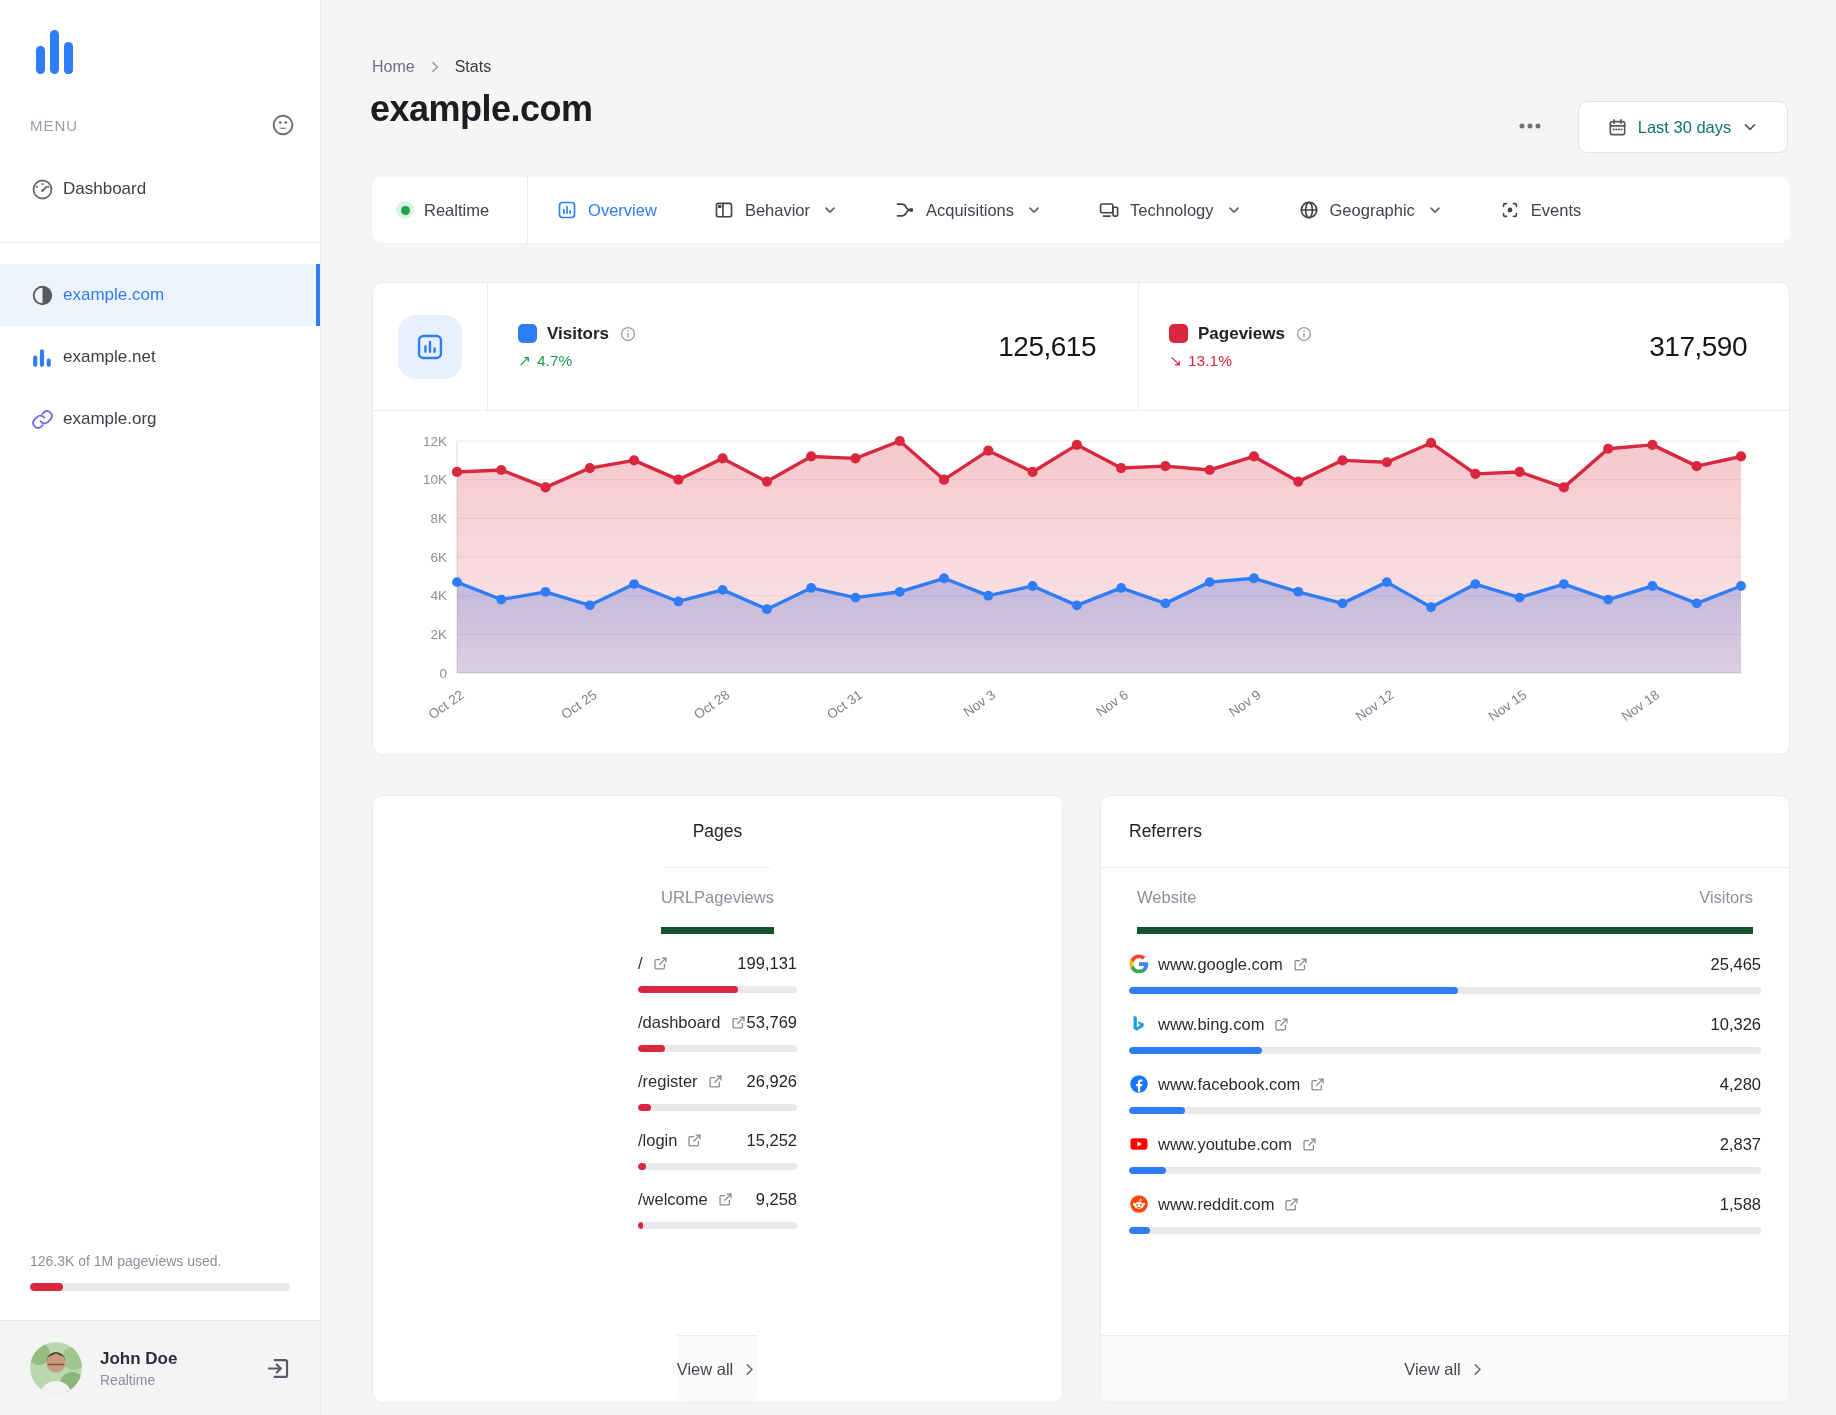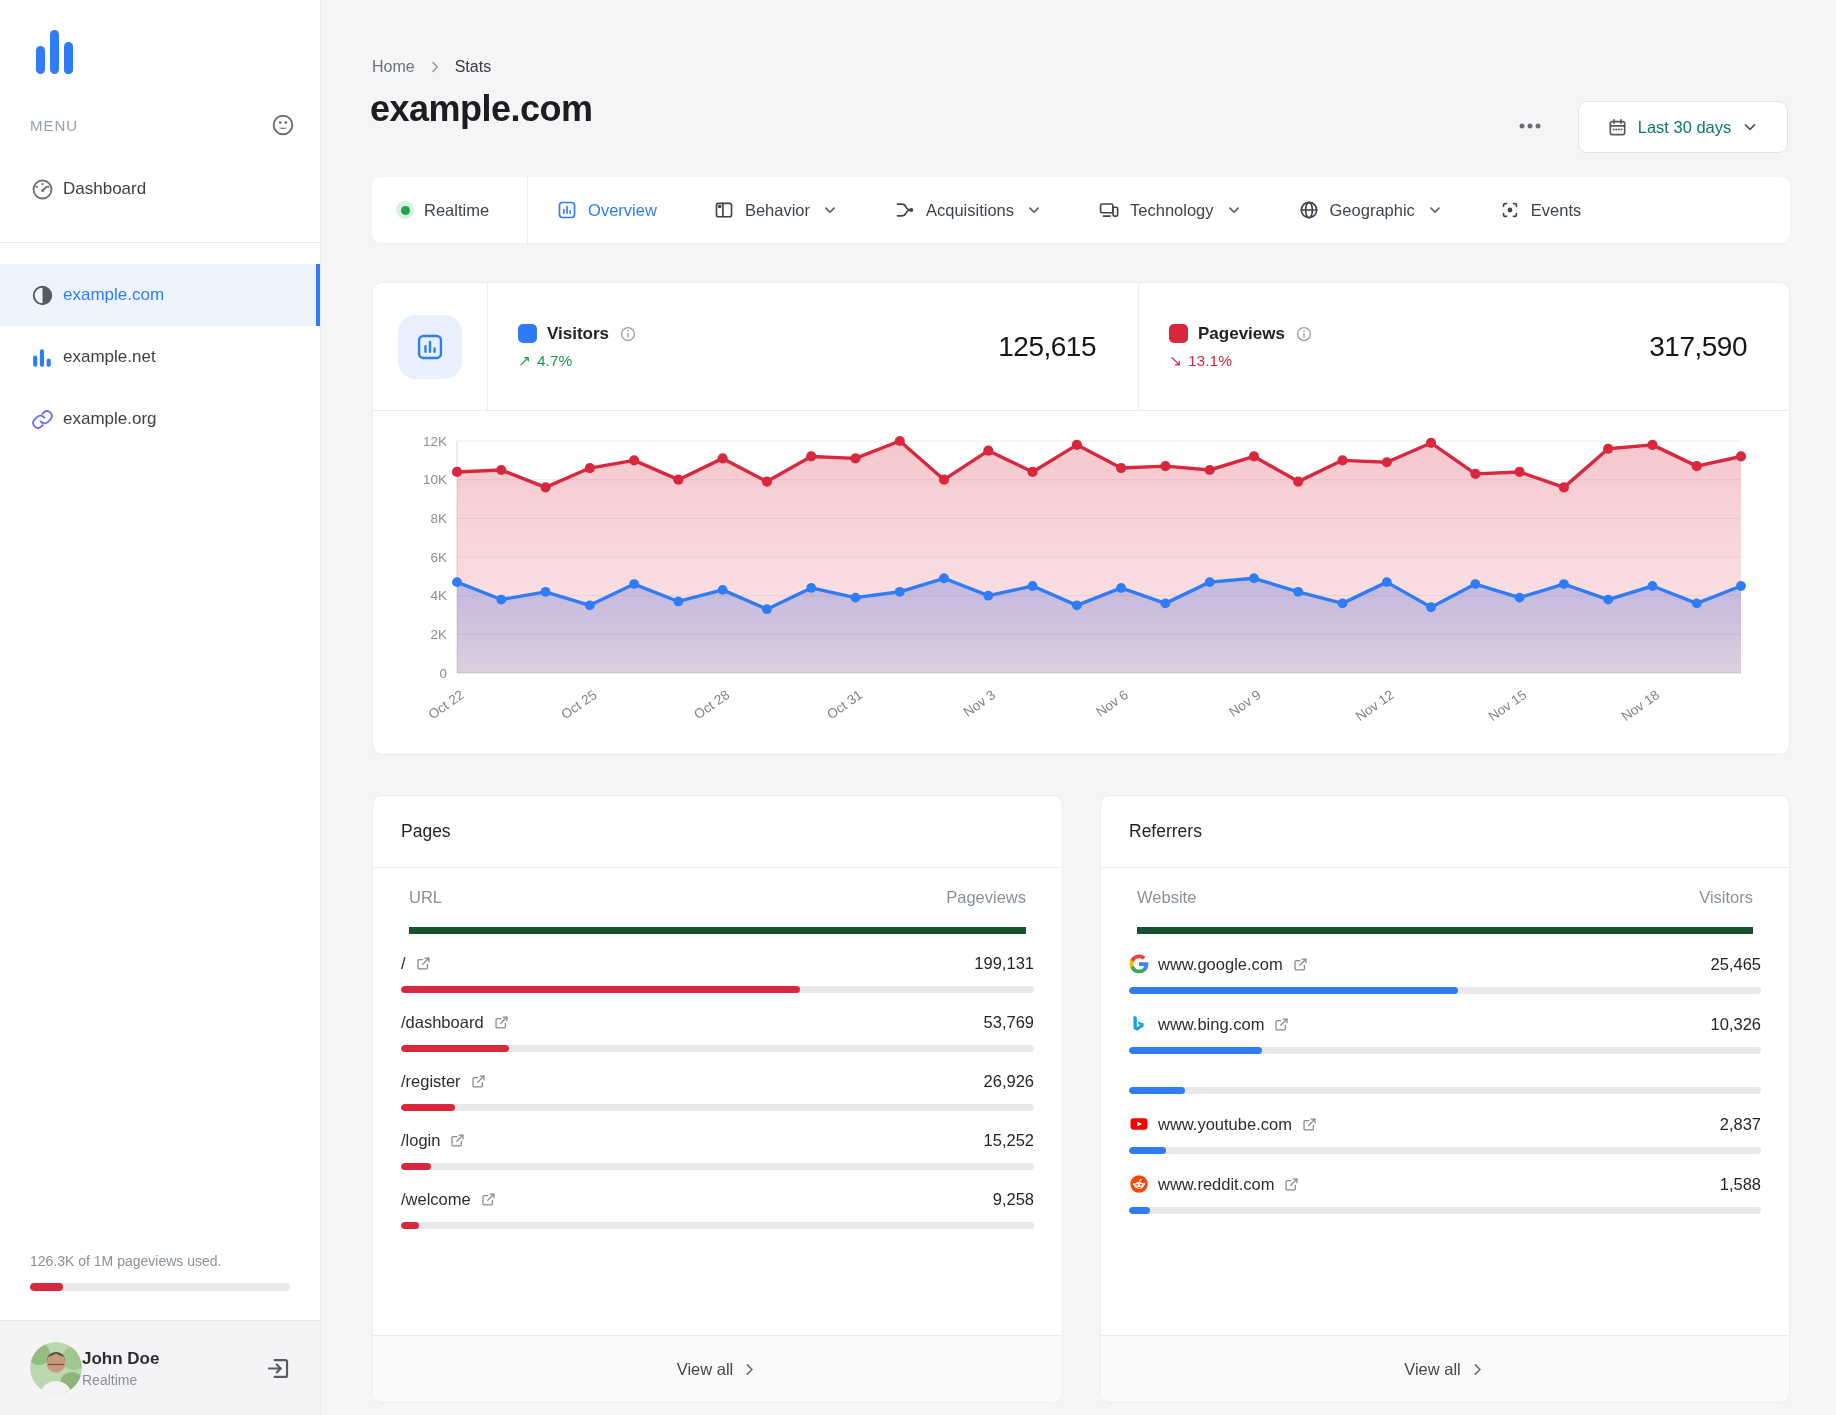--- a/index.html
+++ b/index.html
@@ -16,21 +16,21 @@
   .s-item { display:flex; align-items:center; gap:8px; height:58px; padding-left:30px; font-size:17px; color:#3c3f45; cursor:pointer; }
   .s-item .s-ic { width:25px; height:25px; flex:0 0 25px; display:flex; }
   .s-divider { position:absolute; left:0; right:0; top:242px; height:1px; background:#ececef; }
   .s-sites { position:absolute; left:0; right:0; top:264px; }
   .s-sites .s-item { height:62px; }
   .s-item.active { background:#eef4fe; border-right:4px solid #2e7df6; color:#2e7df6; }
   .s-usage { position:absolute; left:30px; right:30px; top:1253px; }
   .s-usage-text { font-size:14px; color:#8b9097; }
   .s-track { margin-top:14px; height:8px; border-radius:4px; background:#e9e9ec; overflow:hidden; }
   .s-fill { height:100%; border-radius:4px; background:#d9283e; }
-  .s-footer { position:absolute; left:0; right:0; bottom:0; height:95px; background:#f4f4f6; border-top:1px solid #e7e7ea; display:flex; align-items:center; padding:0 28px 0 30px; cursor:pointer; }
+  .s-footer { position:absolute; left:0; right:0; bottom:0; height:95px; background:#f4f4f6; border-top:1px solid #e7e7ea; display:flex; align-items:center; padding:0 28px 0 30px; gap:18px; cursor:pointer; }
   .avatar { width:52px; height:52px; border-radius:50%; overflow:hidden; flex:0 0 52px; }
   .s-acct { flex:1; }
   .s-acct-name { font-size:17px; color:#2b2e33; font-weight:600; }
   .s-acct-role { font-size:14px; color:#8b9097; margin-top:3px; }
   .s-logout { width:27px; height:27px; color:#565b62; cursor:pointer; }
 
   
   .breadcrumb { position:absolute; left:372px; top:58px; display:flex; align-items:center; gap:12px; font-size:16px; }
   .bc-home { color:#6c717a; cursor:pointer; }
   .bc-sep { width:16px; height:16px; color:#9ba0a8; }
@@ -68,21 +68,21 @@
   .stat-label { font-size:17px; font-weight:700; color:#202225; }
   .info-ic { width:18px; height:18px; color:#9aa0a8; cursor:pointer; }
   .delta { margin-top:8px; font-size:15.5px; display:flex; align-items:center; gap:6px; }
   .delta.up { color:#1a9e4b; }
   .delta.down { color:#d9283e; }
   .stat-value { font-size:28px; font-weight:400; color:#141619; letter-spacing:-.5px; }
   .chart-wrap { padding:14px 22px 0 26px; }
 
   
   .table-card { position:absolute; top:795px; height:608px; display:flex; flex-direction:column; }
-  .table-card.pages { left:372px; width:691px; }
+  .table-card.pages { left:372px; width:691px;align-items:center; }
   .table-card.referrers { left:1100px; width:690px; }
   .tc-title { height:72px; display:flex; align-items:center; padding:0 28px; font-size:17.5px; color:#212428; border-bottom:1px solid #ececef; }
   .tc-cols { height:66px; display:flex; align-items:center; justify-content:space-between; margin:0 36px; border-bottom:7px solid #14532d; font-size:16.5px; color:#8b9097; }
   .tc-rows { flex:1; padding:6px 28px 0 28px; }
   .t-row { padding:14px 0 6px 0; }
   .t-line { display:flex; align-items:center; justify-content:space-between; }
   .t-link { display:flex; align-items:center; gap:9px; font-size:16.5px; color:#2a2d31; cursor:pointer; }
   .t-link .fav { width:20px; height:20px; display:flex; }
   .t-link .ext { width:17px; height:17px; color:#85898f; }
   .t-val { font-size:16.5px; color:#232629; }
@@ -640,20 +640,39 @@
                 </svg>
               </span>
             </span>
             <span class="t-val">10,326</span>
           </div>
           <div class="t-track">
             <div class="t-fill blue" style="width:21%"></div>
           </div>
         </div>
         <div class="t-row">
+          <div class="t-line">
+            <span class="t-link">
+              <span class="fav">
+                <svg viewBox="0 0 24 24">
+                  <circle cx="12" cy="12" r="10.5" fill="#1877f2"></circle>
+                  <path fill="#fff" d="M13.4 21.3v-6.6h2.2l.34-2.6H13.4V10.4c0-.75.21-1.26 1.29-1.26h1.37V6.8c-.24-.03-1.05-.1-2-.1-1.98 0-3.33 1.2-3.33 3.42v1.92H8.6v2.6h2.13v6.6h2.67z"></path>
+                </svg>
+              </span>
+              <span>www.facebook.com</span>
+              <span class="ext">
+                <svg viewBox="0 0 24 24" fill="none" stroke="currentColor" stroke-width="1.8" stroke-linecap="round" stroke-linejoin="round">
+                  <path d="M17.5 13.2V18a1.7 1.7 0 0 1-1.7 1.7H6A1.7 1.7 0 0 1 4.3 18V8.2A1.7 1.7 0 0 1 6 6.5h4.8"></path>
+                  <path d="M14.2 4.3h5.5v5.5"></path>
+                  <path d="M19.4 4.6L11 13"></path>
+                </svg>
+              </span>
+            </span>
+            <span class="t-val">4,280</span>
+          </div>
           <div class="t-track">
             <div class="t-fill blue" style="width:8.8%"></div>
           </div>
         </div>
         <div class="t-row">
           <div class="t-line">
             <span class="t-link">
               <span class="fav">
                 <svg viewBox="0 0 24 24">
                   <rect x="1.8" y="5.2" width="20.4" height="13.6" rx="3.4" fill="#ff0000"></rect>

